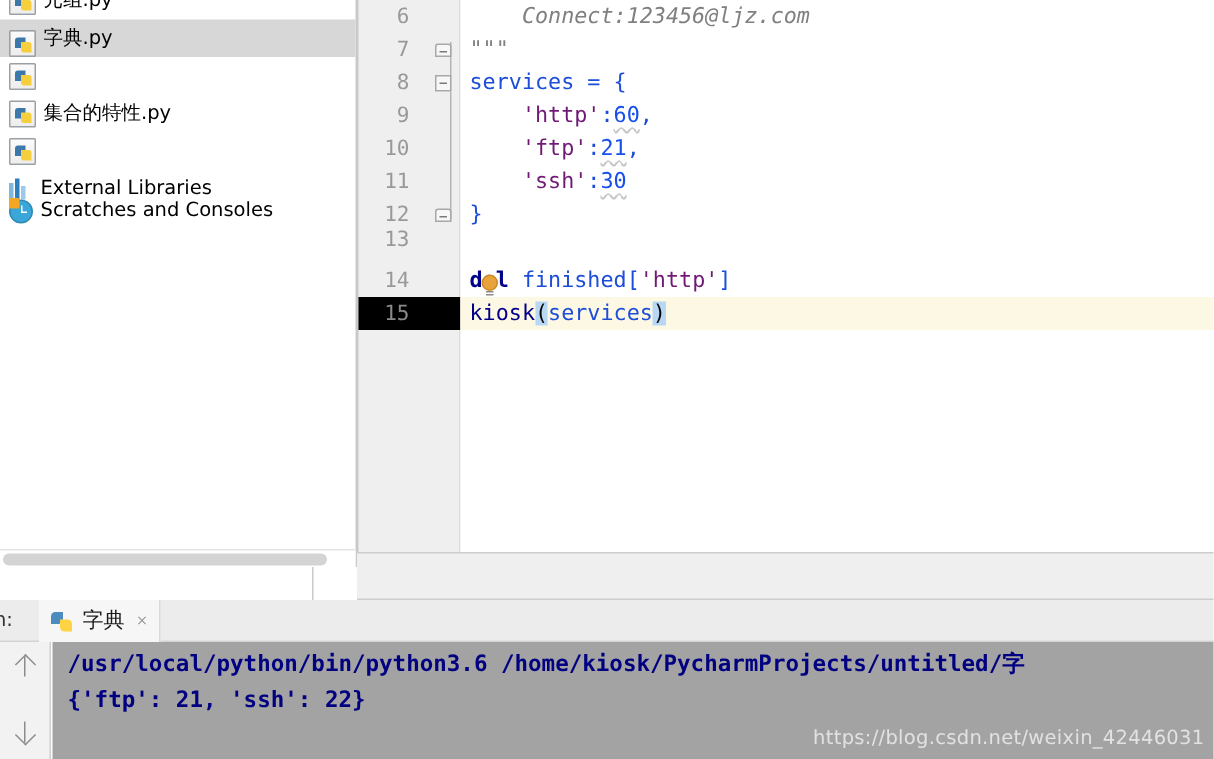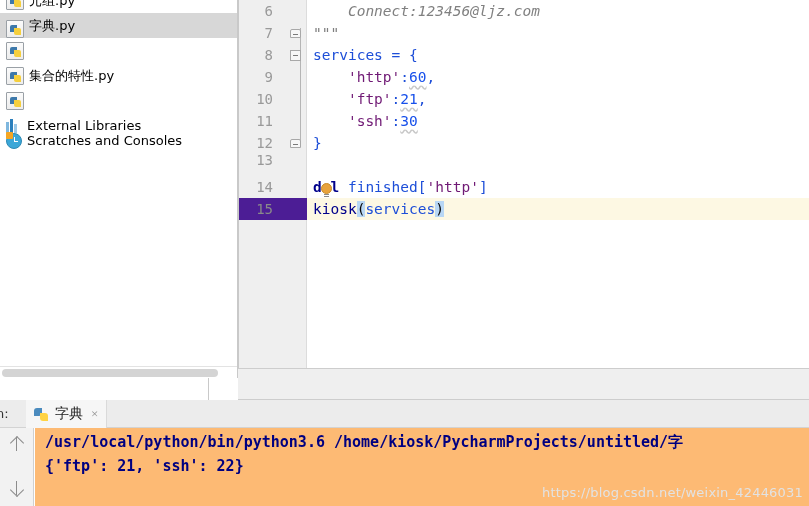--- a/index.html
+++ b/index.html
@@ -149,21 +149,21 @@
     box-sizing:border-box;
   }
   .gnum {
     position:absolute;
     right:34px; top:0;
     font-family:"DejaVu Sans Mono","Liberation Mono",monospace;
     font-size:14px;
     color:#999999;
     text-align:right;
   }
-  .gline.current { background:#4c1d95; }
+  .gline.current { background:#000000; }
   .gline.current .gnum { color:#8a8a8a; }
   
   .fold {
     position:absolute;
     right:6px; top:6px;
     width:11px; height:11px;
     border:1px solid #a8a8a8;
     background:#f7f7f7;
     box-sizing:border-box;
   }
@@ -331,21 +331,21 @@
   .arrow-down::after{
     content:"";position:absolute;left:5px;top:7px;width:9px;height:9px;
     border-right:1px solid #8c8c8c;border-bottom:1px solid #8c8c8c;
     transform:rotate(45deg);
   }
 
   #console-output {
     position:absolute;
     left:35px; top:28px;
     right:0; bottom:0;
-    background:#fdba74;
+    background:#a3a3a3;
     overflow:hidden;
     font-family:"DejaVu Sans Mono","Liberation Mono",monospace;
     font-size:15px;
     color:#000080;
   }
   .oline{
     position:absolute;
     left:10px;
     white-space:pre;
     height:24px; line-height:24px;

